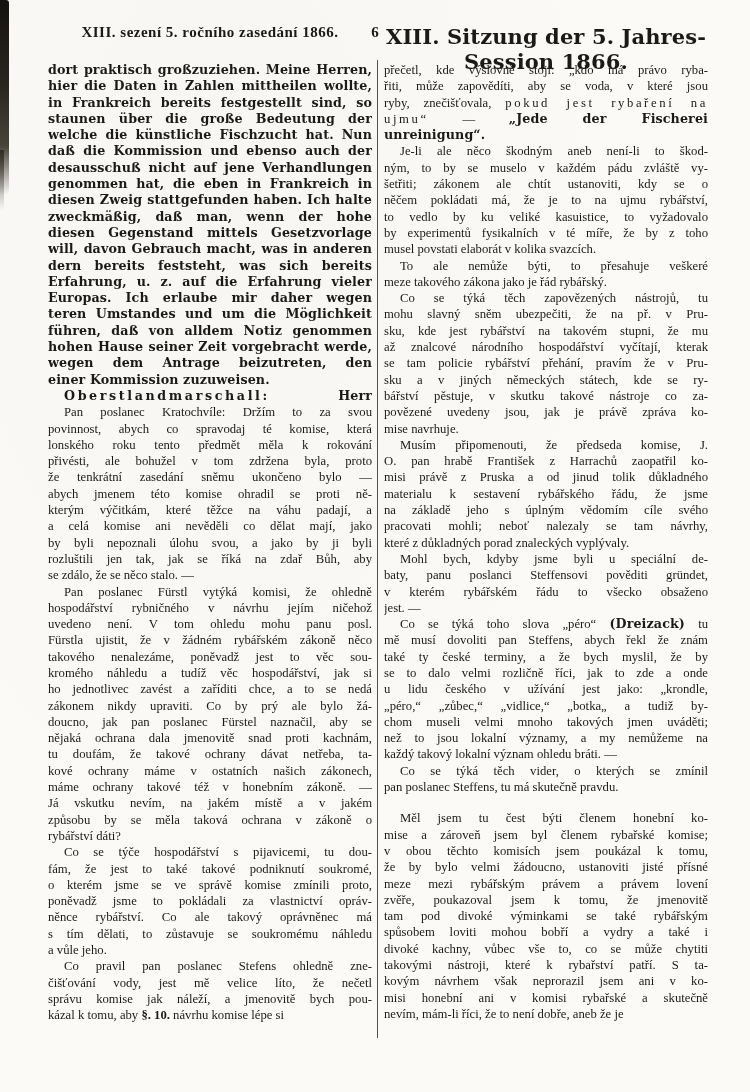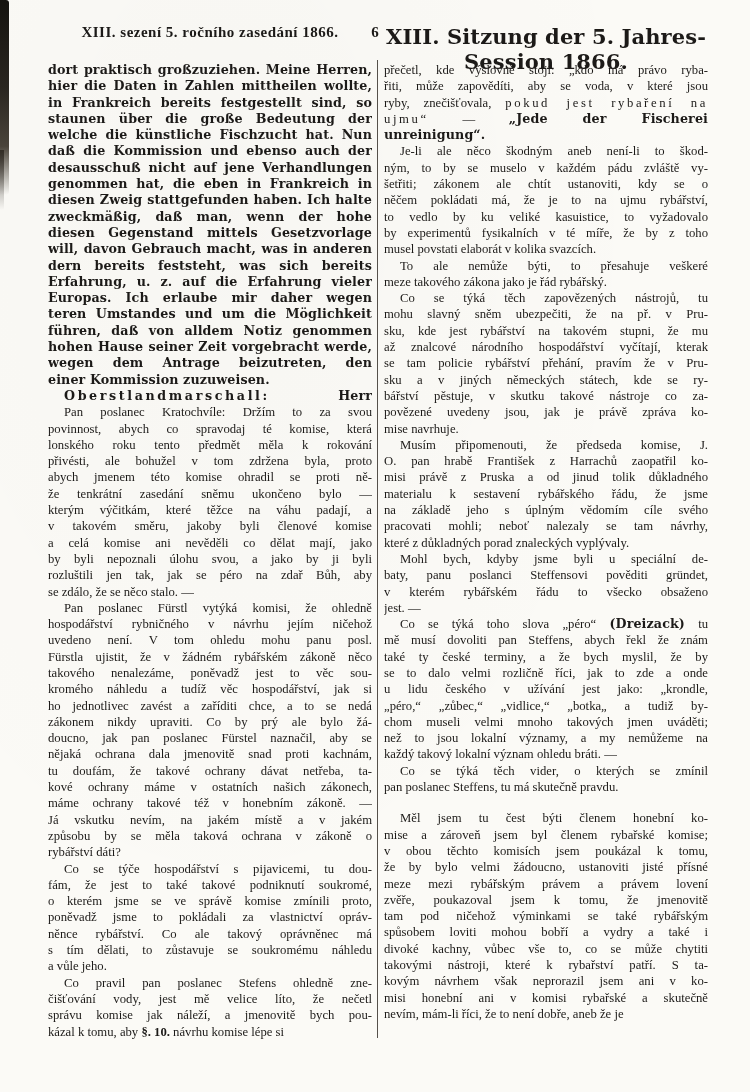--- a/index.html
+++ b/index.html
@@ -125,27 +125,26 @@
           <div class="line last">einer Kommission zuzuweisen.</div>
         </div>
         <div class="para fraktur">
           <div class="line indent last"><span class="spaced">Oberstlandmarschall:</span><span> Herr Kratochwile!</span></div>
         </div>
         <div class="para ">
           <div class="line indent">Pan poslanec Kratochvíle: Držím to za svou</div>
           <div class="line">povinnost, abych co spravodaj té komise, která</div>
           <div class="line">lonského roku tento předmět měla k rokování</div>
           <div class="line">přivésti, ale bohužel v tom zdržena byla, proto</div>
+          <div class="line">že tenkrátní zasedání sněmu ukončeno bylo —</div>
           <div class="line">abych jmenem této komise ohradil se proti ně-</div>
-          <div class="line">že tenkrátní zasedání sněmu ukončeno bylo —</div>
           <div class="line">kterým výčitkám, které těžce na váhu padají, a</div>
-          <div class="line">v takovém směru, jakoby byli členové komise</div>
           <div class="line">a celá komise ani nevěděli co dělat mají, jako</div>
           <div class="line">by byli nepoznali úlohu svou, a jako by ji byli</div>
-          <div class="line">rozluštili jen tak, jak se péro na zdař Bůh, aby</div>
+          <div class="line">rozluštili jen tak, jak se říká na zdař Bůh, aby</div>
           <div class="line last">se zdálo, že se něco stalo. —</div>
         </div>
         <div class="para ">
           <div class="line indent">Pan poslanec Fürstl vytýká komisi, že ohledně</div>
           <div class="line">hospodářství rybničného v návrhu jejím ničehož</div>
           <div class="line">uvedeno není. V tom ohledu mohu panu posl.</div>
           <div class="line">Fürstla ujistit, že v žádném rybářském zákoně něco</div>
           <div class="line">takového nenalezáme, poněvadž jest to věc sou-</div>
           <div class="line">kromého náhledu a tudíž věc hospodářství, jak si</div>
           <div class="line">ho jednotlivec zavést a zaříditi chce, a to se nedá</div>
@@ -238,21 +237,21 @@
           <div class="line indent">Co se týká těch vider, o kterých se zmínil</div>
           <div class="line last">pan poslanec Steffens, tu má skutečně pravdu.</div>
         </div>
         <div class="para " style="margin-top: 15px;">
           <div class="line indent">Měl jsem tu čest býti členem honební ko-</div>
           <div class="line">mise a zároveň jsem byl členem rybařské komise;</div>
           <div class="line">v obou těchto komisích jsem poukázal k tomu,</div>
           <div class="line">že by bylo velmi žádoucno, ustanoviti jisté přísné</div>
           <div class="line">meze mezi rybářským právem a právem lovení</div>
           <div class="line">zvěře, poukazoval jsem k tomu, že jmenovitě</div>
-          <div class="line">tam pod ničehož výminkami se také rybářským</div>
+          <div class="line">tam pod divoké výminkami se také rybářským</div>
           <div class="line">spůsobem loviti mohou bobří a vydry a také i</div>
           <div class="line">divoké kachny, vůbec vše to, co se může chytiti</div>
           <div class="line">takovými nástroji, které k rybařství patří. S ta-</div>
           <div class="line">kovým návrhem však neprorazil jsem ani v ko-</div>
           <div class="line">misi honební ani v komisi rybařské a skutečně</div>
           <div class="line last">nevím, mám-li říci, že to není dobře, aneb že je</div>
         </div>
       </div>
   </div>
 

